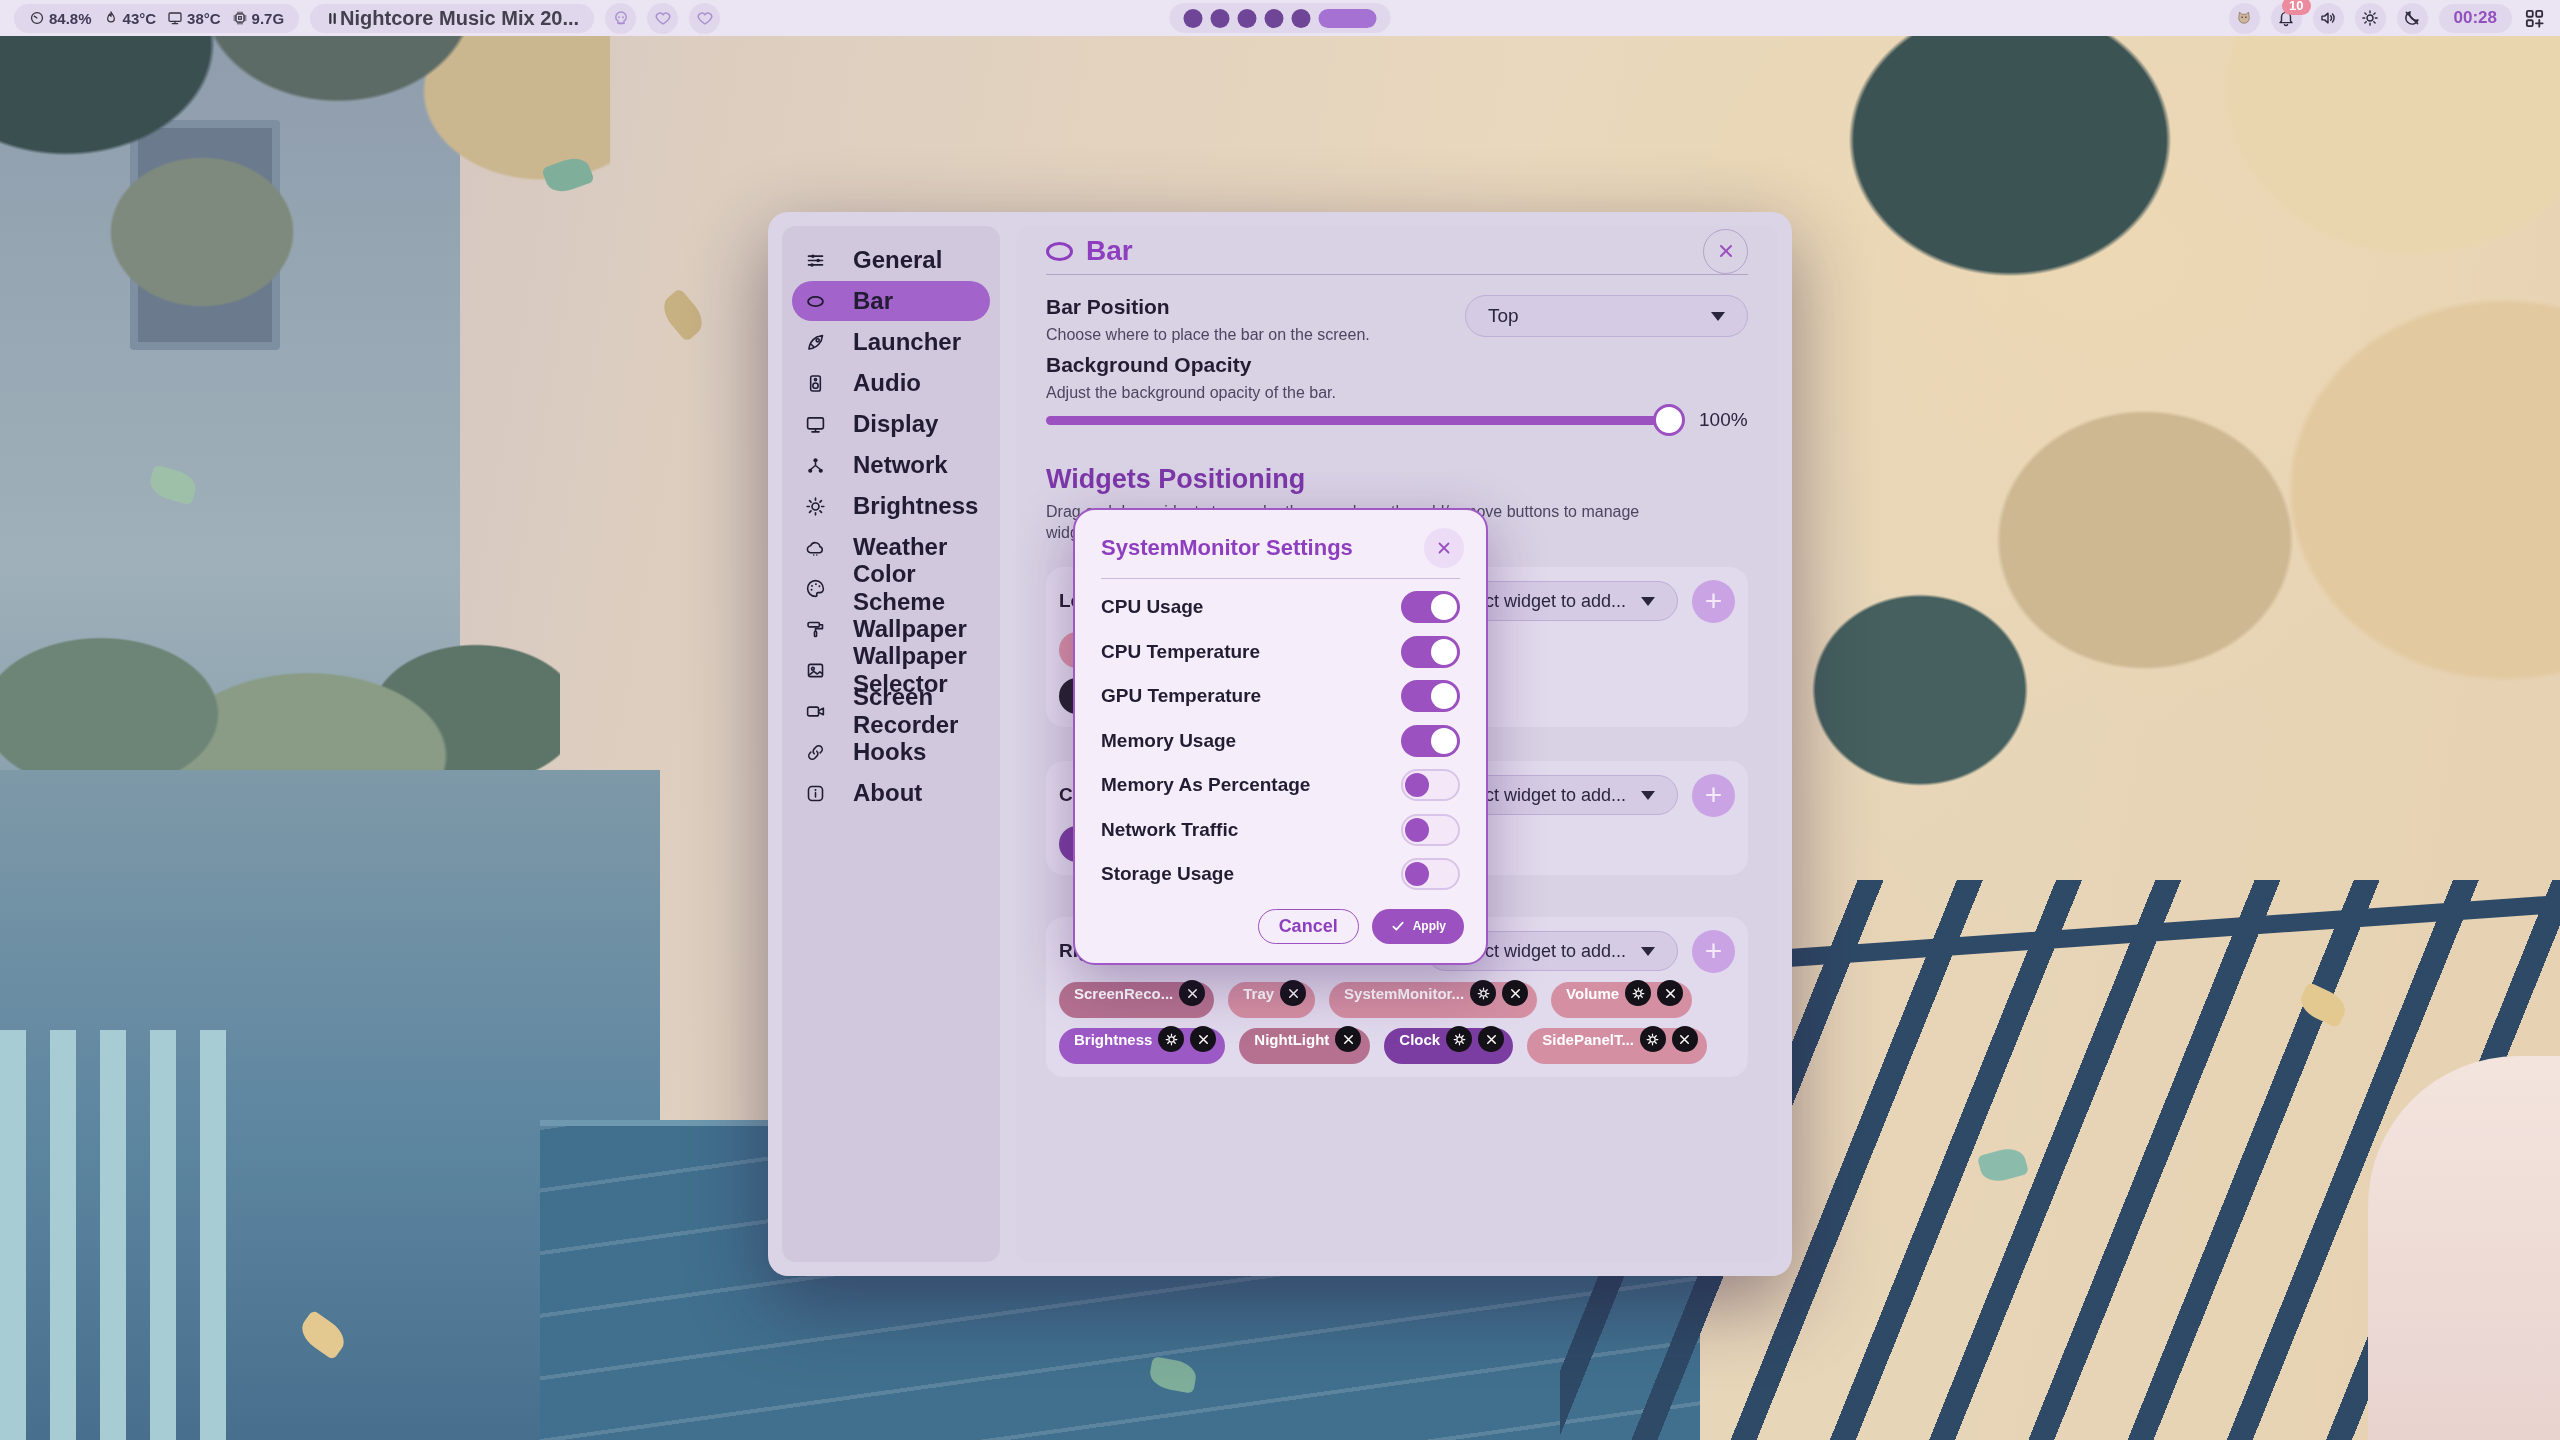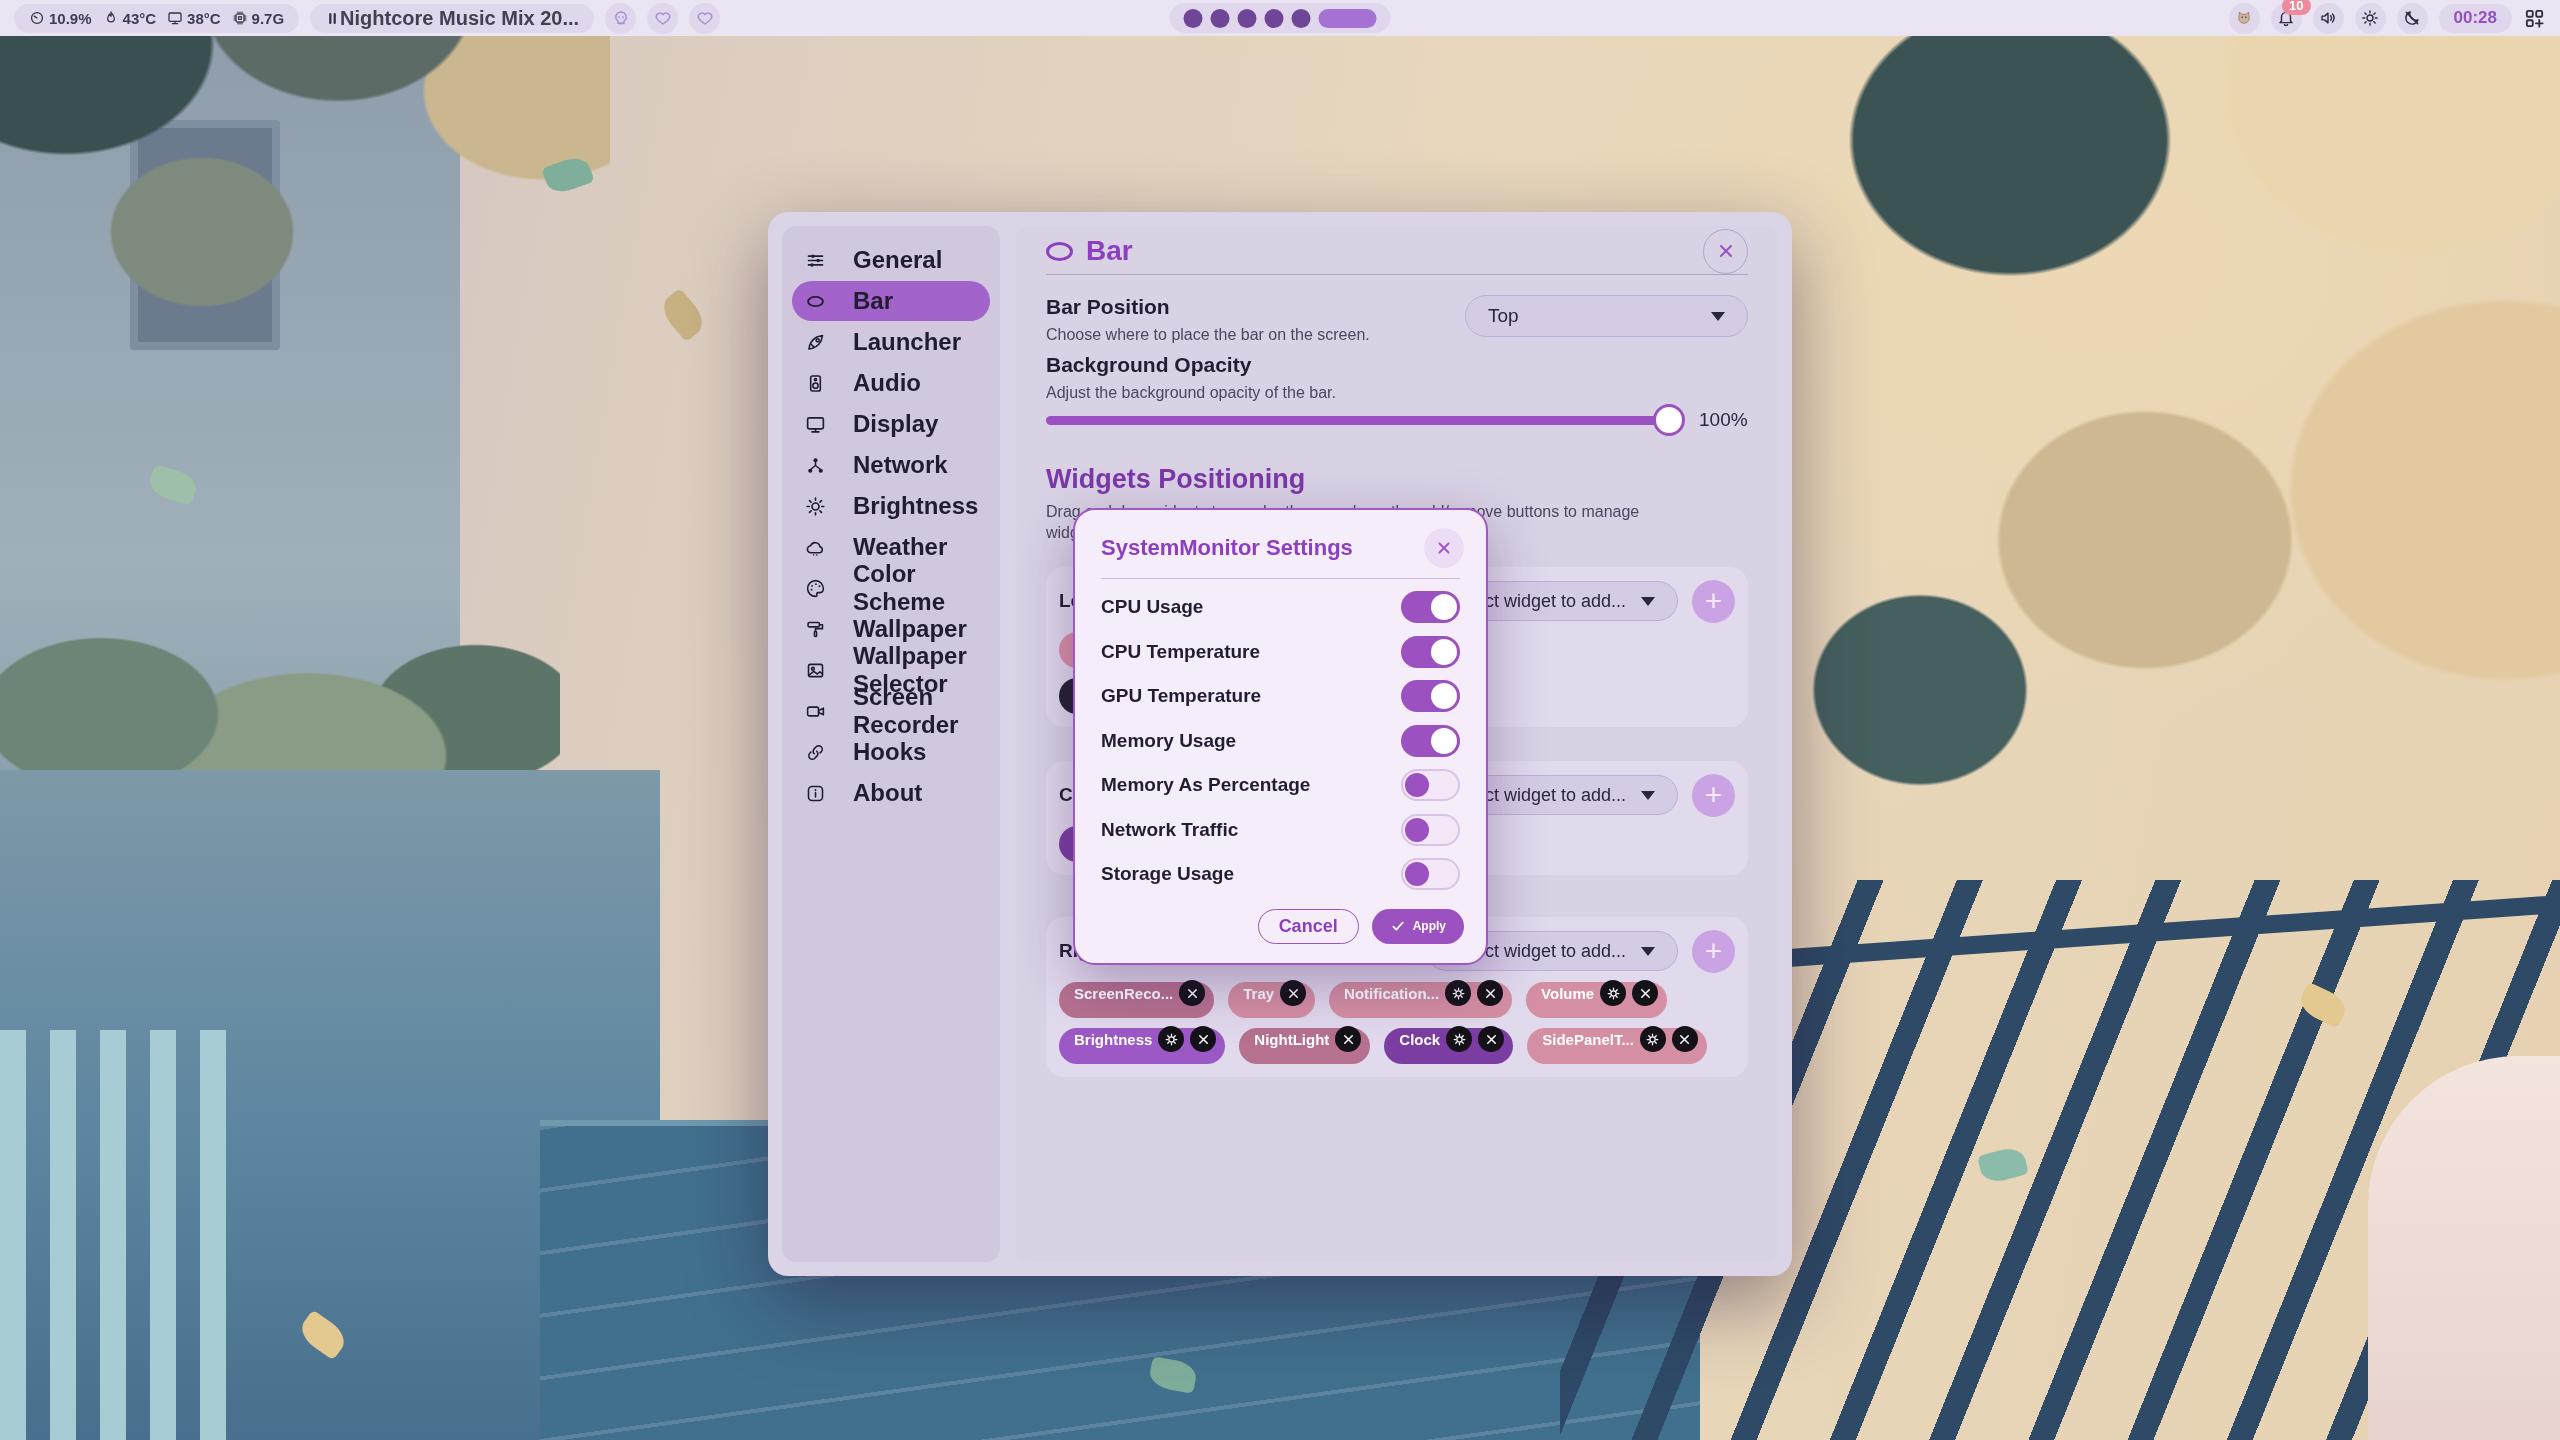--- a/index.html
+++ b/index.html
@@ -186,21 +186,21 @@
     <div class="leaf" style="left:660px;top:300px;background:#c7b183;transform:rotate(50deg)"></div>
   </div>
 
   <div class="topbar">
     <div class="tb-left">
       <div class="module">
         <span class="pair">
           <svg class="tbi">
               <use href="#ic-gauge"></use>
             </svg>
-          <span>10.9%</span>
+          <span>84.8%</span>
         </span>
         <span class="pair">
           <svg class="tbi">
               <use href="#ic-flame"></use>
             </svg>
           <span>43°C</span>
         </span>
         <span class="pair">
           <svg class="tbi">
               <use href="#ic-monitor"></use>
@@ -481,21 +481,21 @@
               </div>
               <div class="chip" style="background: rgb(212, 143, 162);">
                 <span>Tray</span>
                 <button class="chip-btn">
                   <svg>
                     <use href="#ic-x"></use>
                   </svg>
                 </button>
               </div>
               <div class="chip" style="background: rgb(212, 143, 162);">
-                <span>Notification...</span>
+                <span>SystemMonitor...</span>
                 <button class="chip-btn">
                   <svg>
                     <use href="#ic-gear"></use>
                   </svg>
                 </button>
                 <button class="chip-btn">
                   <svg>
                     <use href="#ic-x"></use>
                   </svg>
                 </button>

